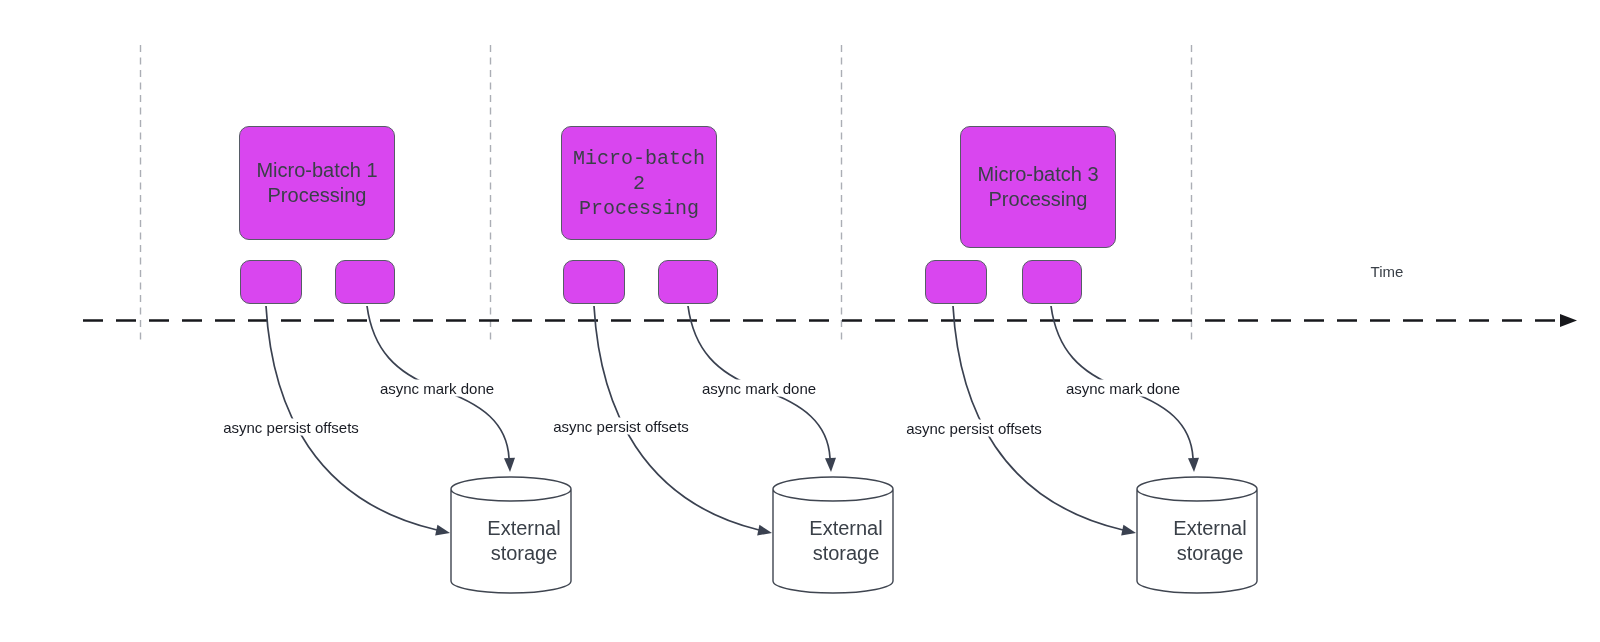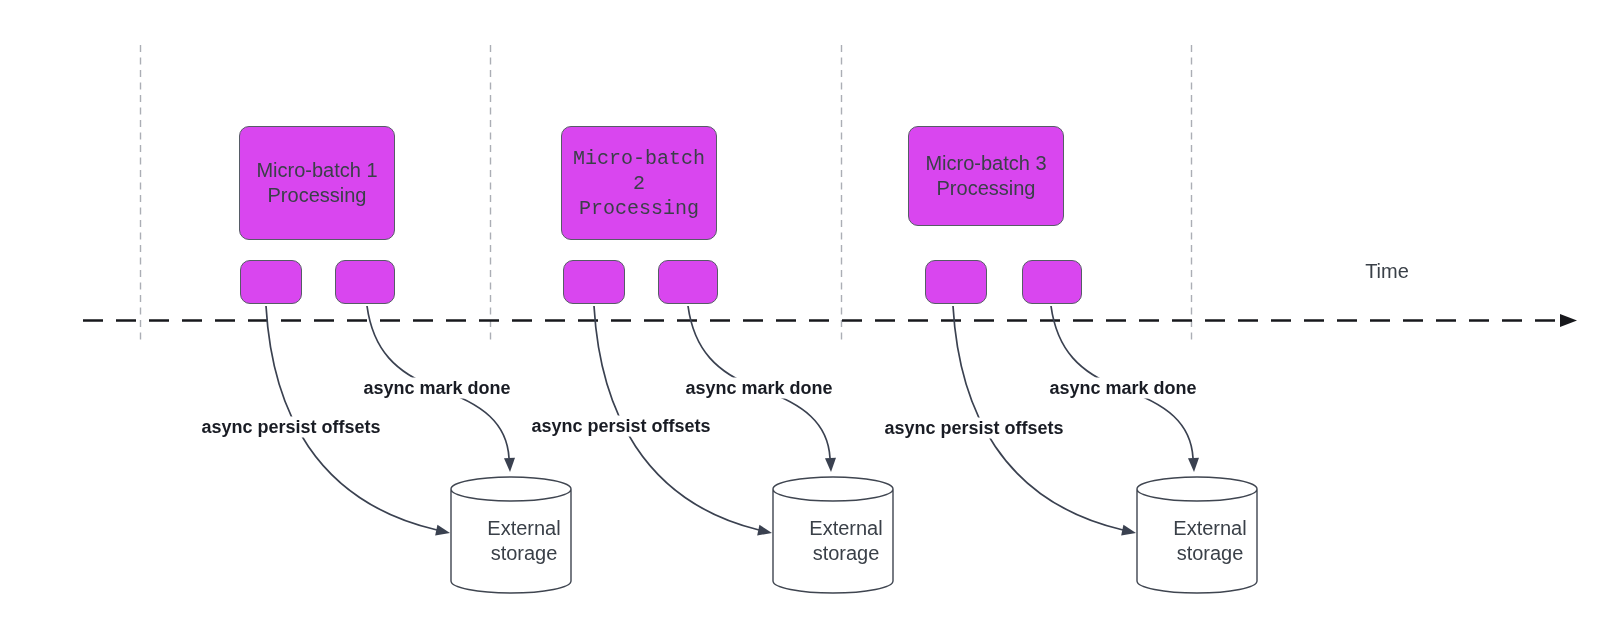--- a/index.html
+++ b/index.html
@@ -40,29 +40,29 @@
     font-size: 20px;
     line-height: 25px;
     color: #3a4048;
     margin-left: 13px;
   }
   .edge-label {
     position: absolute;
     transform: translate(-50%, -50%);
     background: #ffffff;
     padding: 0 3px;
-    font-size: 18px;
-    font-weight: bold;
+    font-size: 15px;
+    font-weight: normal;
     color: #191c24;
     white-space: nowrap;
   }
   .time-label {
     position: absolute;
     transform: translate(-50%, -50%);
-    font-size: 20px;
+    font-size: 15px;
     color: #3a4048;
     white-space: nowrap;
   }
 </style>
 </head>
 <body>
 
 <div class="canvas">
 
   <svg width="1600" height="642" viewBox="0 0 1600 642">
@@ -117,21 +117,21 @@
     <span class="node-label">Micro-batch 2
 Processing</span>
   </div>
   <div class="node" style="left:563px; top:260px; width:62px; height:44px;"></div>
   <div class="node" style="left:658px; top:260px; width:60px; height:44px;"></div>
   <span class="edge-label" style="left:621px; top:426px;">async persist offsets</span>
   <span class="edge-label" style="left:759px; top:388px;">async mark done</span>
   <div class="cyl-label" style="left:773px; top:489px; width:120px; height:104px;">External
 storage</div>
 
-  <div class="node" style="left:908px; top:126px; width:156px; height:100px;align-items:center;">
+  <div class="node" style="left:960px; top:126px; width:156px; height:122px;align-items:center;">
     <span class="node-label">Micro-batch 3
 Processing</span>
   </div>
   <div class="node" style="left:925px; top:260px; width:62px; height:44px;"></div>
   <div class="node" style="left:1022px; top:260px; width:60px; height:44px;"></div>
   <span class="edge-label" style="left:974px; top:428px;">async persist offsets</span>
   <span class="edge-label" style="left:1123px; top:388px;">async mark done</span>
   <div class="cyl-label" style="left:1137px; top:489px; width:120px; height:104px;">External
 storage</div>
 

